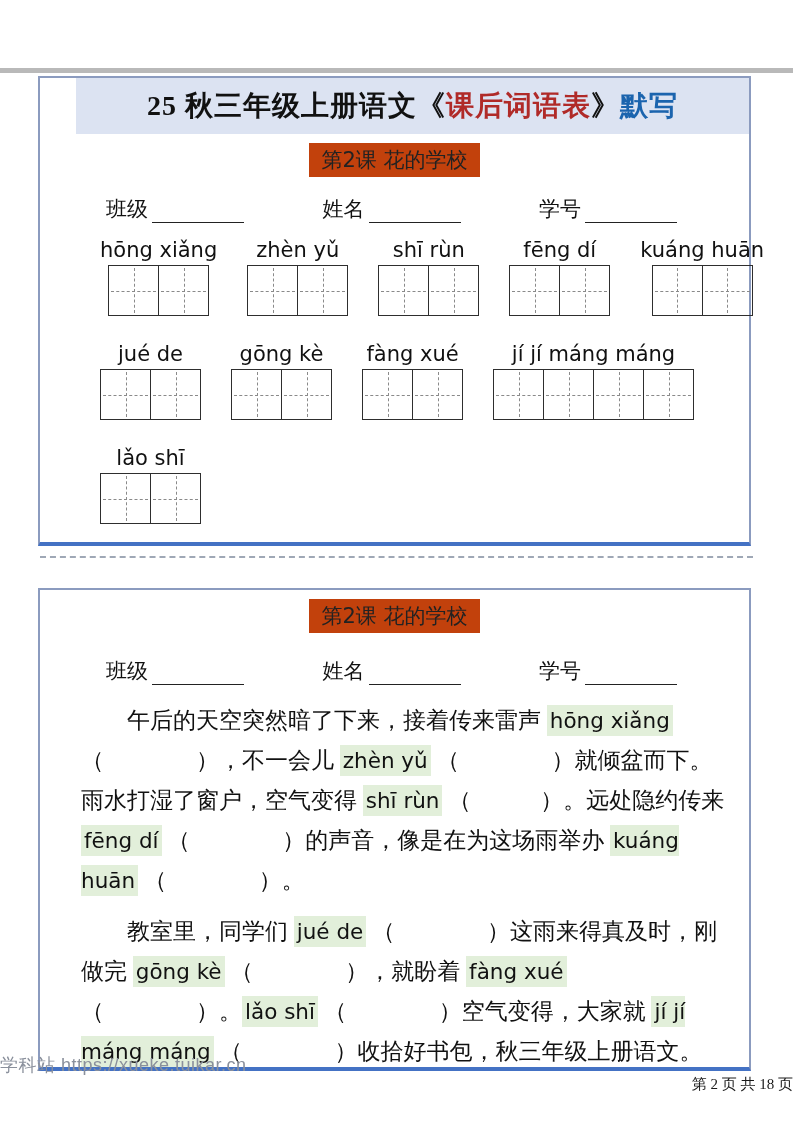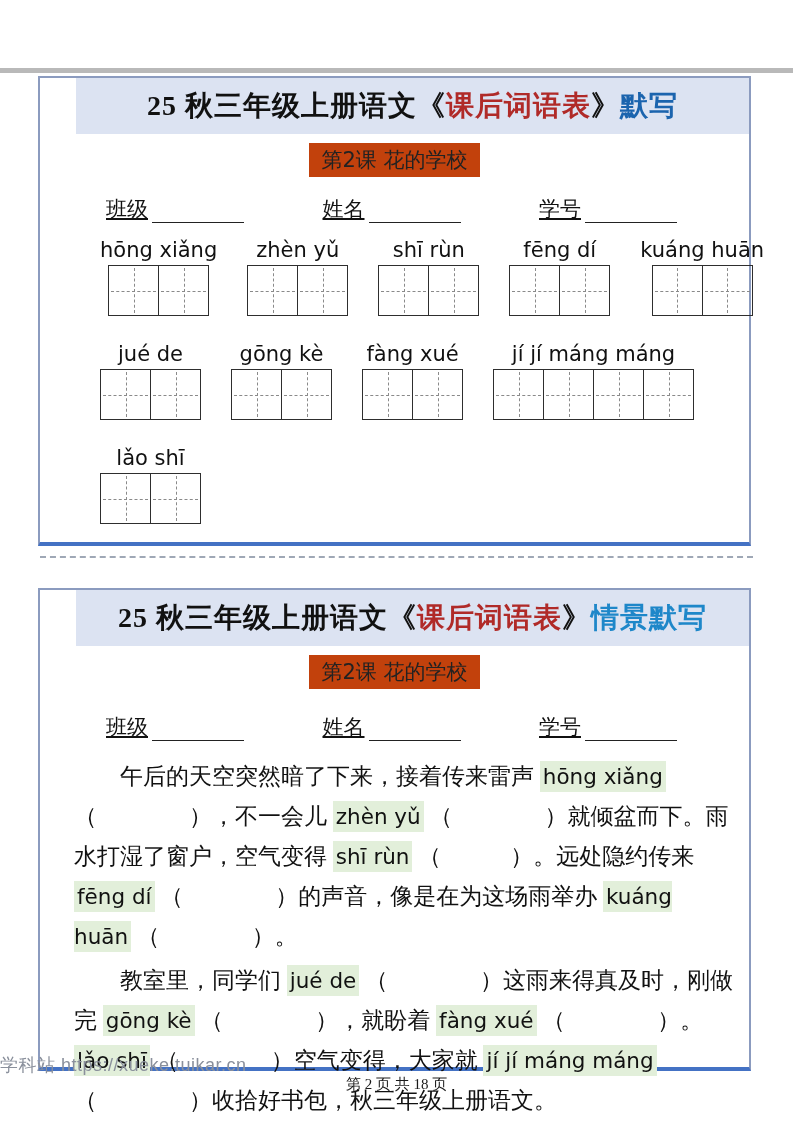--- a/index.html
+++ b/index.html
@@ -39,21 +39,21 @@
   .badge {
     display: inline-block; background: #c2410c; color: #222;
     font-family: "DejaVu Sans", sans-serif; font-size: 21px;
     padding: 3px 12px;
   }
 
   .fields {
     display: flex; justify-content: space-between;
     margin: 18px 72px 0 66px; font-size: 21px; color: #111;
   }
-  .field { white-space: nowrap; text-decoration: underline; }
+  .field { white-space: nowrap; }
   .field-line {
     display: inline-block; width: 92px; height: 22px;
     border-bottom: 1.6px solid #222; margin-left: 4px; vertical-align: bottom;
   }
 
   .word-row { display: flex; gap: 30px; margin: 15px 0 0 60px; align-items: flex-end; }
   .word-row + .word-row { margin-top: 26px; }
   .word-group { display: flex; flex-direction: column; align-items: center; }
   .pinyin {
     font-family: "DejaVu Sans", sans-serif; font-size: 21px; color: #111;
@@ -70,36 +70,36 @@
     content: ""; position: absolute; top: 50%; left: 2px; right: 2px;
     border-top: 1.4px dashed #8a8a8a;
   }
 
   .divider {
     position: absolute; top: 556px; left: 40px; width: 713px; height: 0;
     border-top: 2.5px dashed #9fa8b6;
   }
 
   .para-wrap { margin: 16px 10px 0 30px; }
-  .para { margin: 4px; font-size: 23px; line-height: 40px; text-indent: 2em; color: #111; }
+  .para { margin: 11px; font-size: 23px; line-height: 40px; text-indent: 2em; color: #111; }
   .pin-hl {
     background: #e2efda; color: #111;
     font-family: "DejaVu Sans", sans-serif; font-size: 21.5px;
     padding: 3px 3px;
   }
 
   .watermark {
     position: absolute; top: 1053px; left: 0; width: 100%;
     text-align: left; color: #8a909c; font-size: 18px;
     font-family: "Liberation Sans", "DejaVu Sans", sans-serif;
     z-index: 3; letter-spacing: 0.5px;
   }
   .page-num {
     position: absolute; top: 1075px; left: 0; width: 100%;
-    text-align: center; color: #1a1a1a; font-size: 15px; z-index: 2;
+    text-align: right; color: #1a1a1a; font-size: 15px; z-index: 2;
   }
 </style>
 </head>
 <body>
 
 <div class="page">
 
   <div class="page-edge-top"></div>
 
   <div class="panel" id="panel1">
@@ -195,25 +195,20 @@
             <div class="cell"></div>
             <div class="cell"></div>
           </div>
         </div>
       </div>
   </div>
 
   <div class="divider"></div>
 
   <div class="panel" id="panel2">
-    <div class="panel-header">
-      <div class="title">
-        <span>25 秋三年级上册语文</span><span>《</span><span class="t-red">课后词语表</span><span>》</span><span class="t-blue2">情景默写</span>
-      </div>
-    </div>
 
     <div class="badge-row">
       <span class="badge">第2课 花的学校</span>
     </div>
 
     <div class="fields" style="margin-top:24px;">
       <span class="field"><span>班级</span><span class="field-line"></span></span>
       <span class="field"><span>姓名</span><span class="field-line"></span></span>
       <span class="field"><span>学号</span><span class="field-line"></span></span>
     </div>

